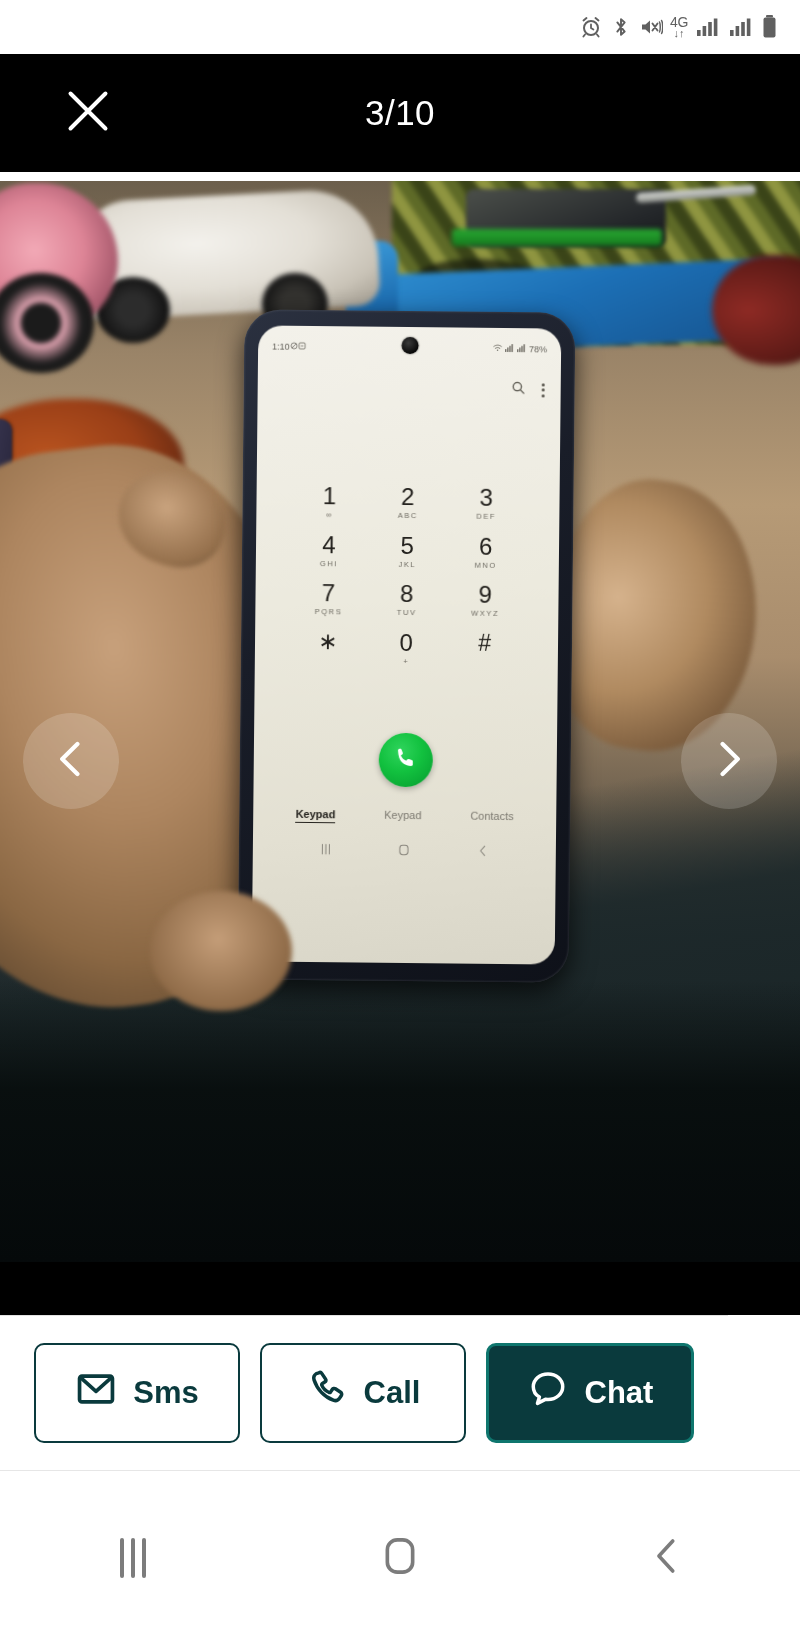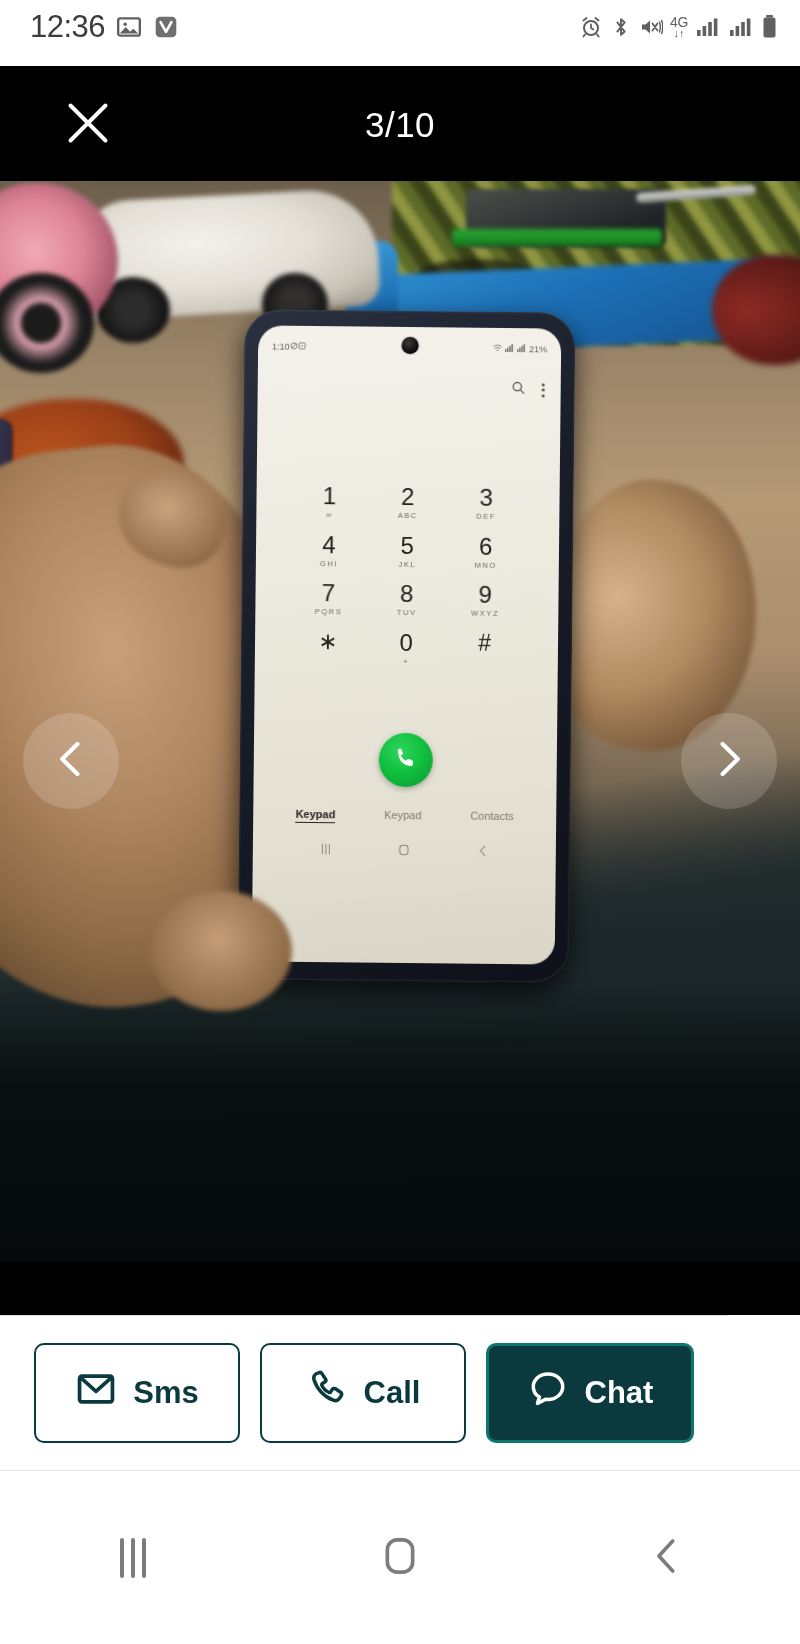--- a/index.html
+++ b/index.html
@@ -21,21 +21,21 @@
   .sb-clock { font-size: 31px; color: #3c3c3c; letter-spacing: -0.5px; font-weight: 400; }
   .sb-right { margin-left: auto; display: flex; align-items: center; gap: 7px; }
   .sb-ico { display: inline-flex; align-items: center; justify-content: center; color: #606060; }
   .net-badge { display: flex; flex-direction: column; align-items: center; line-height: 1; }
   .net-badge .g4 { font-size: 14px; font-weight: 400; color: #606060; letter-spacing: -0.3px; }
   .net-badge .ar { font-size: 11px; color: #606060; margin-top: -1px; }
 
   
   .gal-header {
     position: absolute; top: 54px; left: 0; width: 800px; height: 118px;
-    background: #000000; display: flex; align-items: center; margin-top: 12px;
+    background: #000000; display: flex; align-items: center;
   }
   .close-btn {
     position: absolute; left: 54px; top: 50%; transform: translateY(-50%);
     width: 68px; height: 68px; display: flex; align-items: center; justify-content: center;
     cursor: pointer;
   }
   .counter {
     width: 100%; text-align: center; color: #ffffff;
     font-size: 35px; font-weight: 400; letter-spacing: 0.5px;
   }
@@ -261,36 +261,20 @@
   .sys-btn { width: 130px; height: 110px; display: flex; align-items: center; justify-content: center; cursor: pointer; }
   .recents-glyph { display: flex; gap: 7px; }
   .recents-glyph i { display: block; width: 4px; height: 40px; background: #7c7c7c; border-radius: 2px; }
 </style>
 </head>
 <body>
 
 <div class="app">
 
   <div class="status-bar">
-    <div class="sb-left">
-      <span class="sb-clock">12:36</span>
-      <span class="sb-ico">
-        <svg width="26" height="26" viewBox="0 0 24 24">
-            <rect x="2" y="4" width="20" height="16" rx="2" fill="none" stroke="#606060" stroke-width="2.2"></rect>
-            <circle cx="8.5" cy="9.5" r="1.6" fill="#606060"></circle>
-            <path d="M3.5 18l5.5-6 4 4.3 3-2.8 4.5 4.5z" fill="#606060"></path>
-          </svg>
-      </span>
-      <span class="sb-ico">
-        <svg width="26" height="26" viewBox="0 0 24 24">
-            <rect x="2.5" y="2.5" width="19" height="19" rx="4" fill="#6f6f6f"></rect>
-            <path d="M7 7.5l5 9 5-9" fill="none" stroke="#ffffff" stroke-width="2.4" stroke-linecap="round" stroke-linejoin="round"></path>
-          </svg>
-      </span>
-    </div>
     <div class="sb-right">
       <span class="sb-ico">
         <svg width="24" height="24" viewBox="0 0 24 24">
             <circle cx="12" cy="13" r="7" fill="none" stroke="#606060" stroke-width="2"></circle>
             <path d="M12 9.5V13l2.4 1.6" stroke="#606060" stroke-width="1.8" fill="none" stroke-linecap="round"></path>
             <path d="M4.5 5.5l3-2.5M19.5 5.5l-3-2.5M6 19.5l-1.6 2M18 19.5l1.6 2" stroke="#606060" stroke-width="1.9" stroke-linecap="round"></path>
           </svg>
       </span>
       <span class="sb-ico">
         <svg width="22" height="24" viewBox="0 0 24 24">
@@ -404,21 +388,21 @@
                   </svg>
               </span>
               <span>
                 <svg width="9" height="8" viewBox="0 0 16 14">
                     <rect x="0" y="9" width="2.4" height="5" fill="#55524a"></rect>
                     <rect x="3.8" y="6" width="2.4" height="8" fill="#55524a"></rect>
                     <rect x="7.6" y="3" width="2.4" height="11" fill="#55524a"></rect>
                     <rect x="11.4" y="0" width="2.4" height="14" fill="#55524a"></rect>
                   </svg>
               </span>
-              <span>21%</span>
+              <span>78%</span>
             </span>
           </div>
 
           <div class="in-toolbar">
             <span>
               <svg width="15" height="15" viewBox="0 0 24 24">
                   <circle cx="10.5" cy="10.5" r="6.6" fill="none" stroke="#55524a" stroke-width="2"></circle>
                   <path d="M15.4 15.4L21 21" stroke="#55524a" stroke-width="2" stroke-linecap="round"></path>
                 </svg>
             </span>

